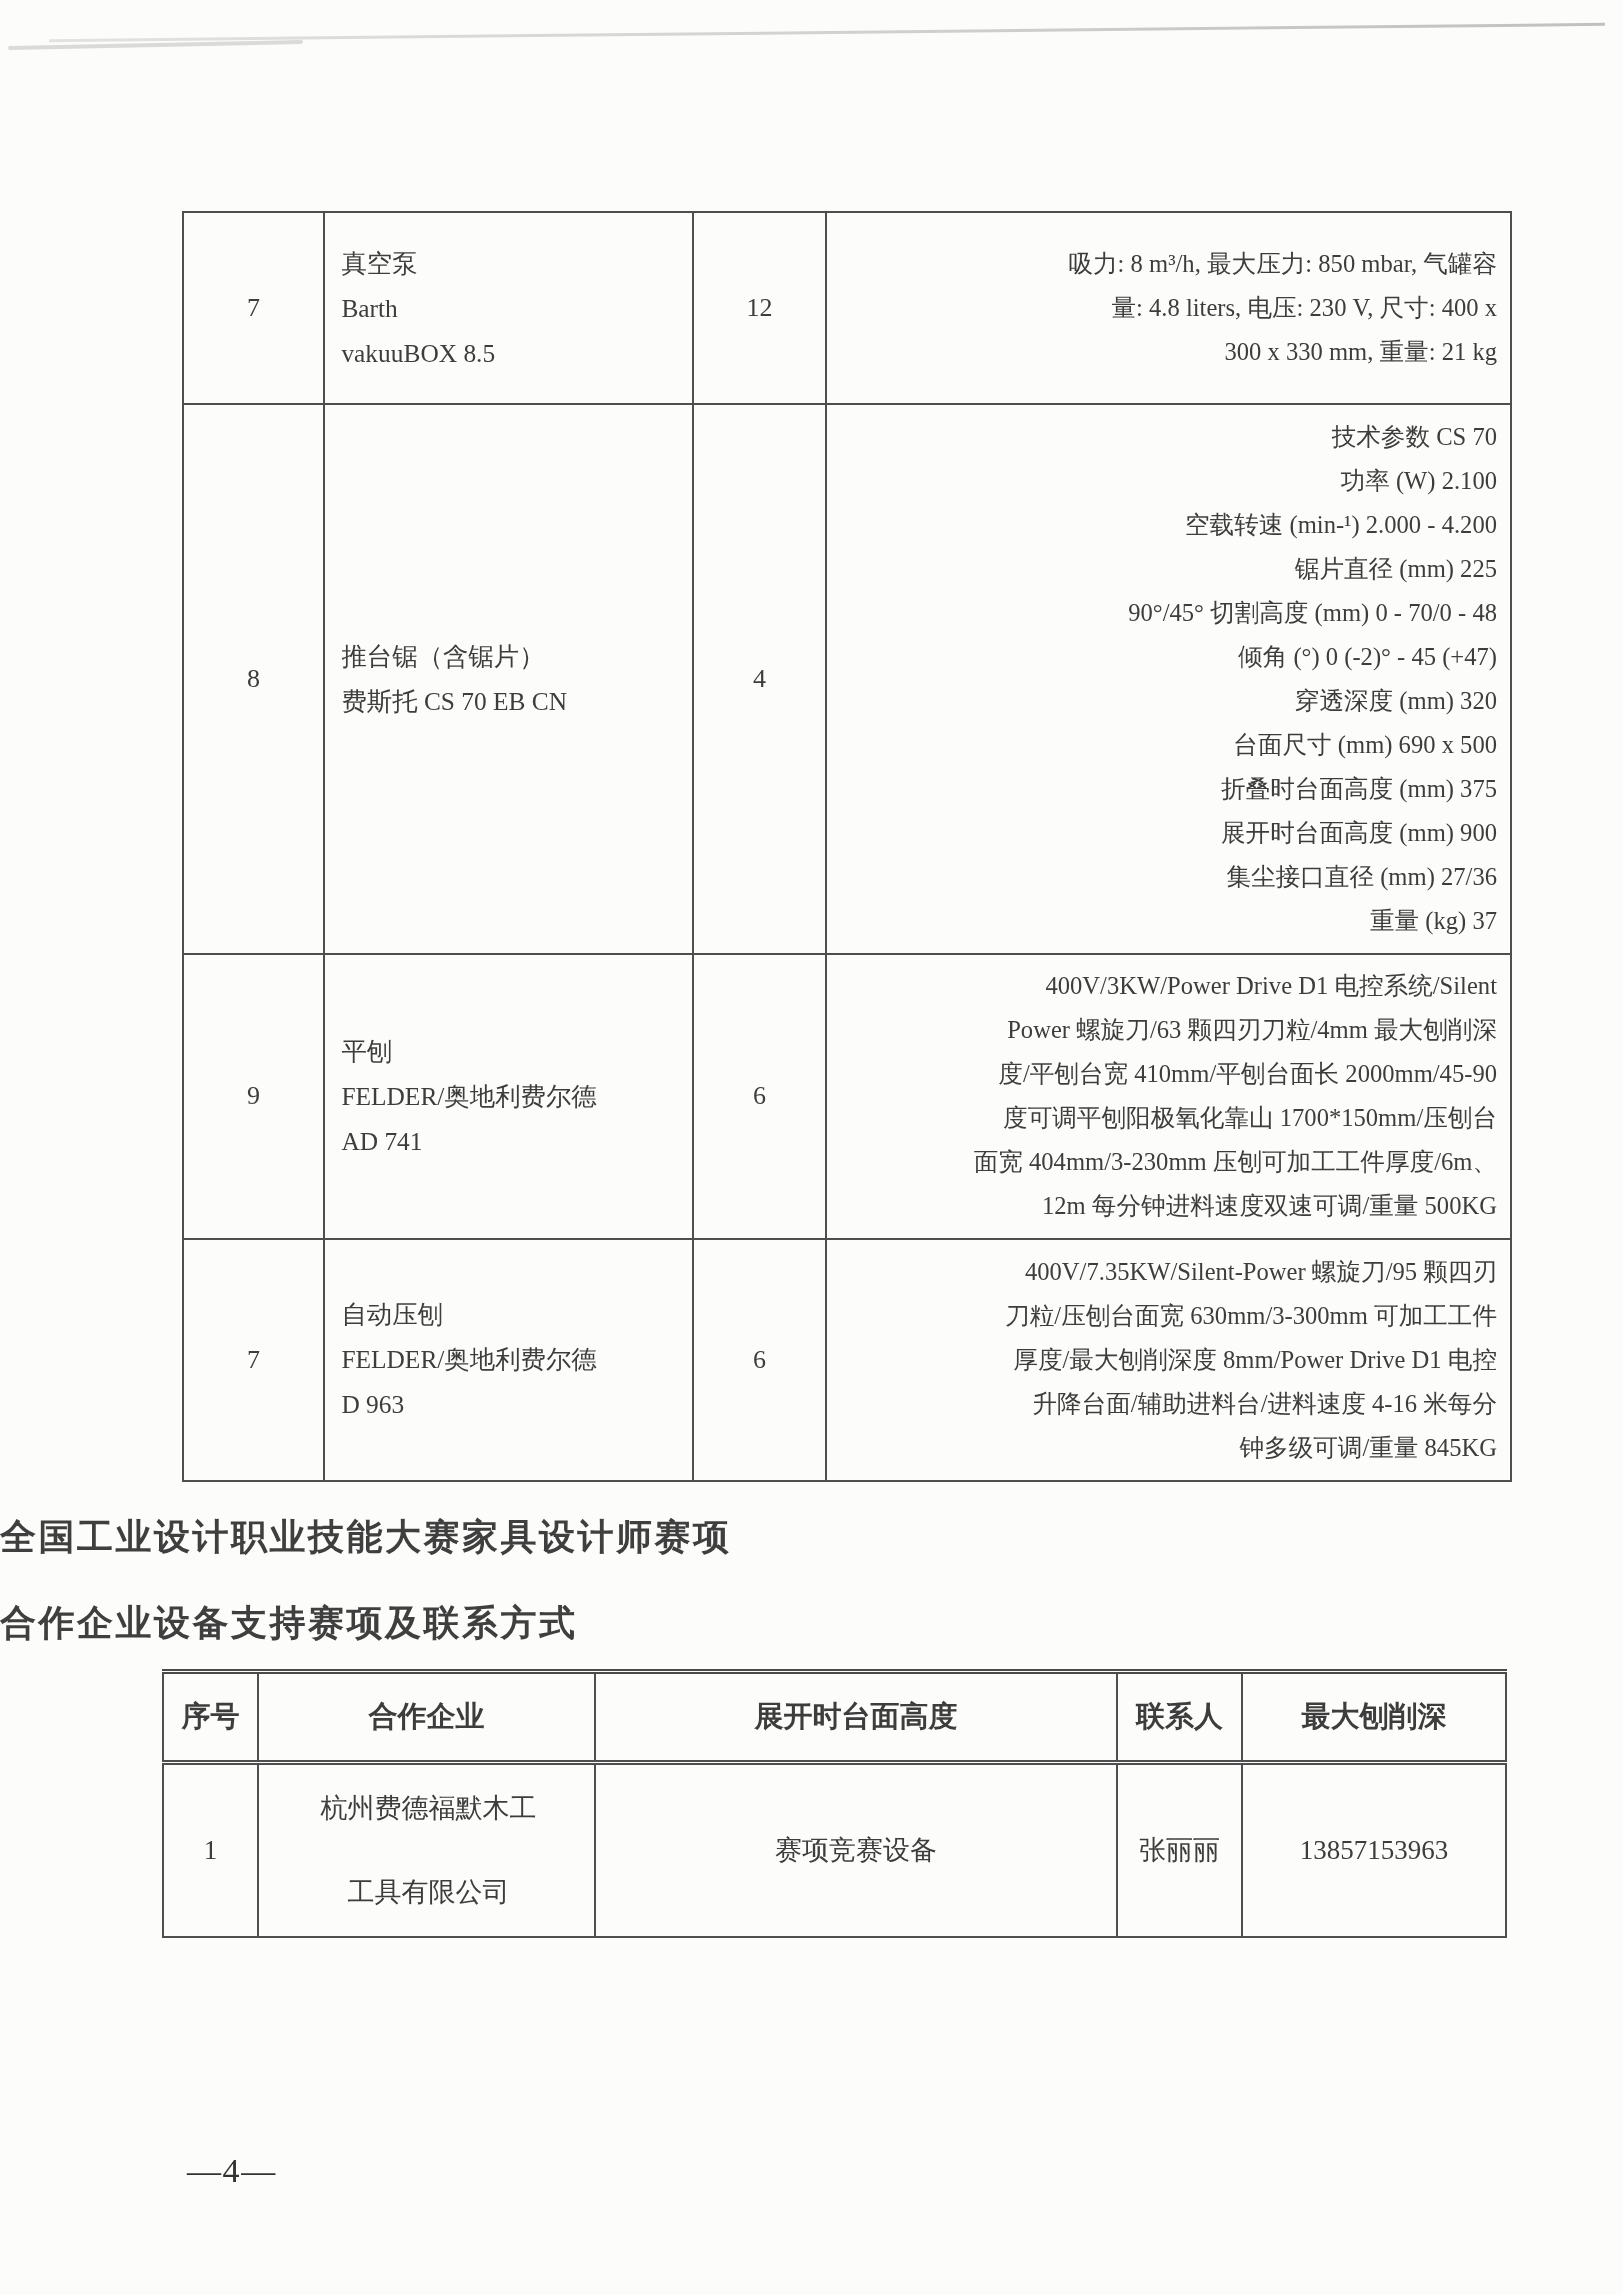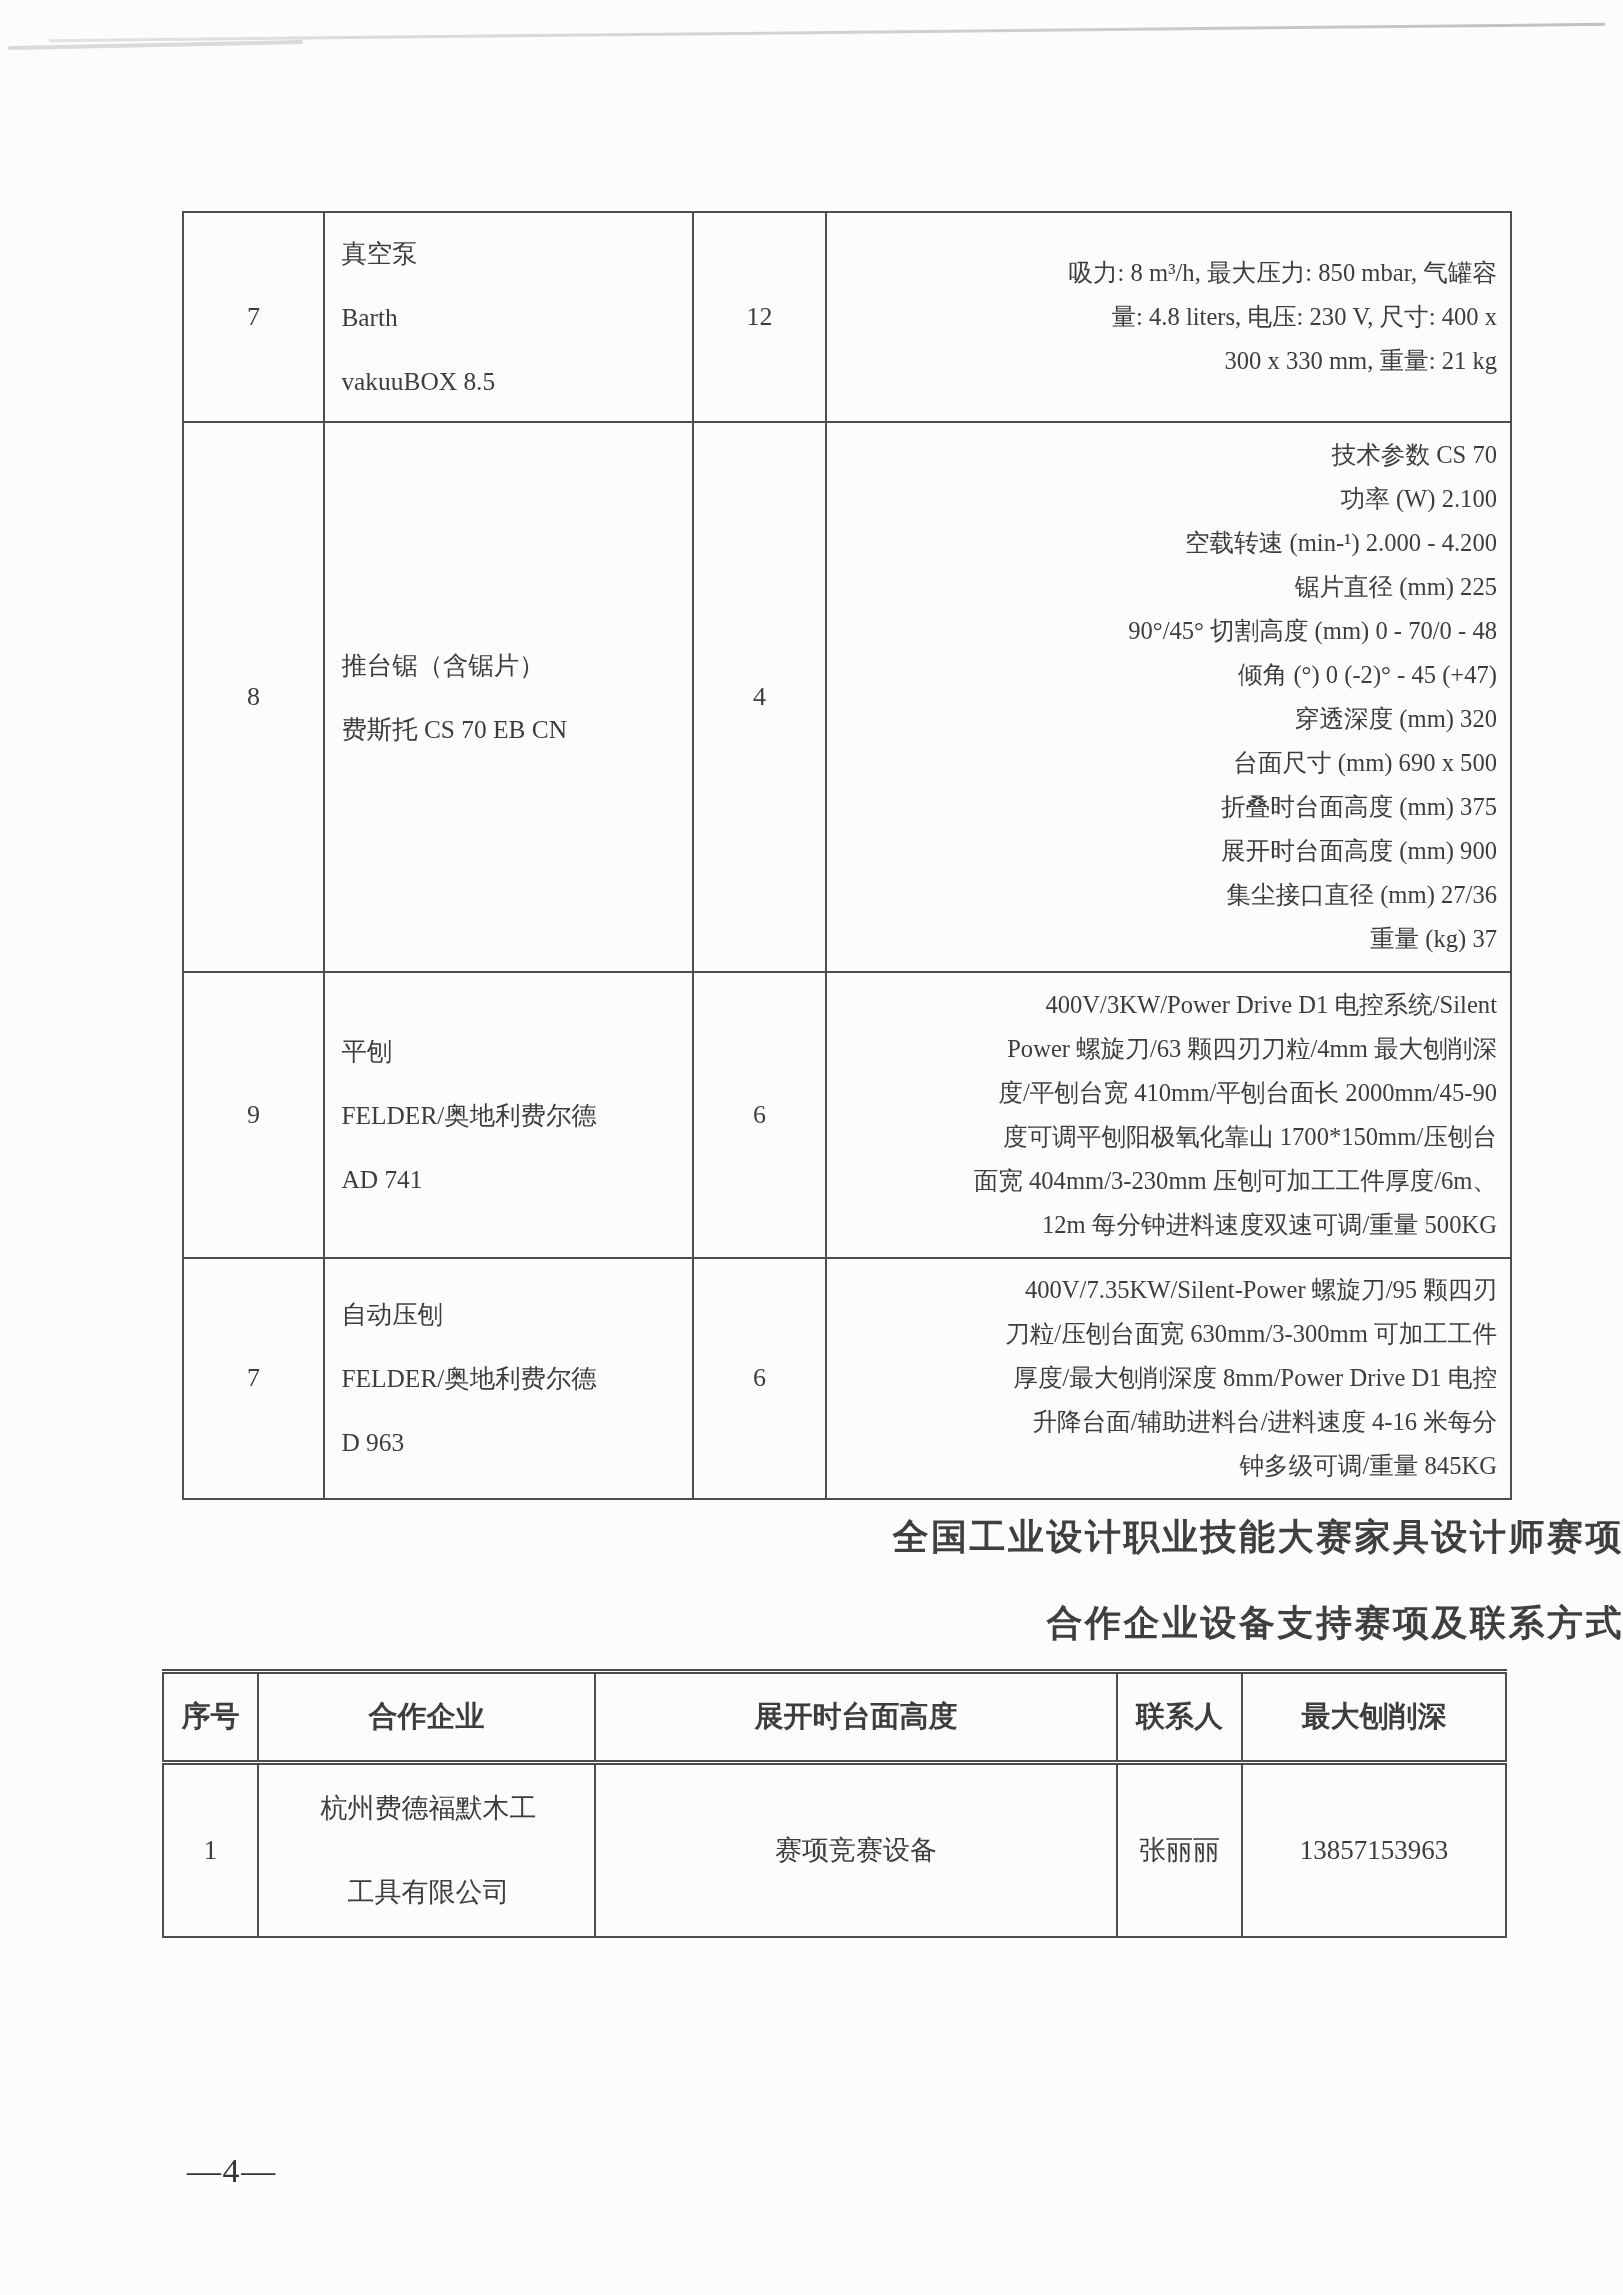--- a/index.html
+++ b/index.html
@@ -56,41 +56,41 @@
   }
   #equipment-table td.c-index,
   #equipment-table td.c-qty {
     text-align: center;
     font-size: 26px;
   }
   #equipment-table td.c-name {
     text-align: left;
     padding: 8.2px 9.8px 8.2px 16.4px;
     font-size: 25.4px;
-    line-height: 64px;
+    line-height: 45px;
     white-space: pre-line;
   }
   #equipment-table td.c-spec {
     text-align: right;
     padding: 9.8px 13px 9.8px 18px;
     font-size: 24.6px;
     line-height: 44px;
     white-space: pre-line;
   }
   tr.row-7  { height: 192px; }
   tr.row-8  { height: 533px; }
   tr.row-9  { height: 284px; }
   tr.row-10 { height: 217px; }
 
   
   .section-title {
     position: absolute;
     left: 0;
     width: 1624px;
-    text-align: right;
+    text-align: left;
     font-size: 36px;
     font-weight: 600;
     letter-spacing: 2.5px;
     color: #3f3f3f;
   }
   #title-line1 { top: 1513px; }
   #title-line2 { top: 1599px; }
 
   
   #contact-table {

